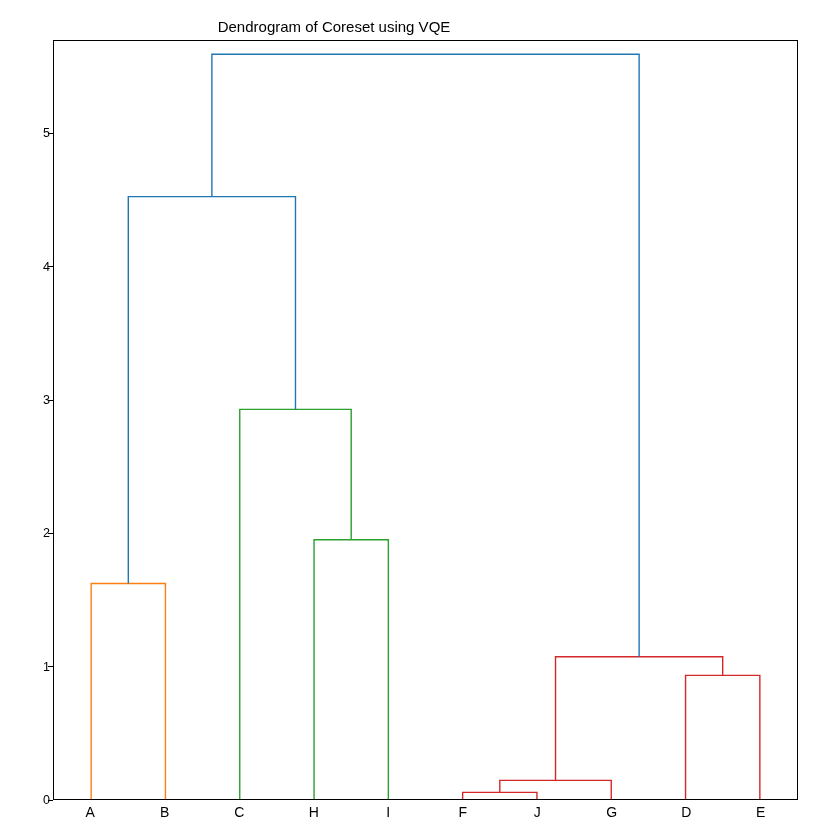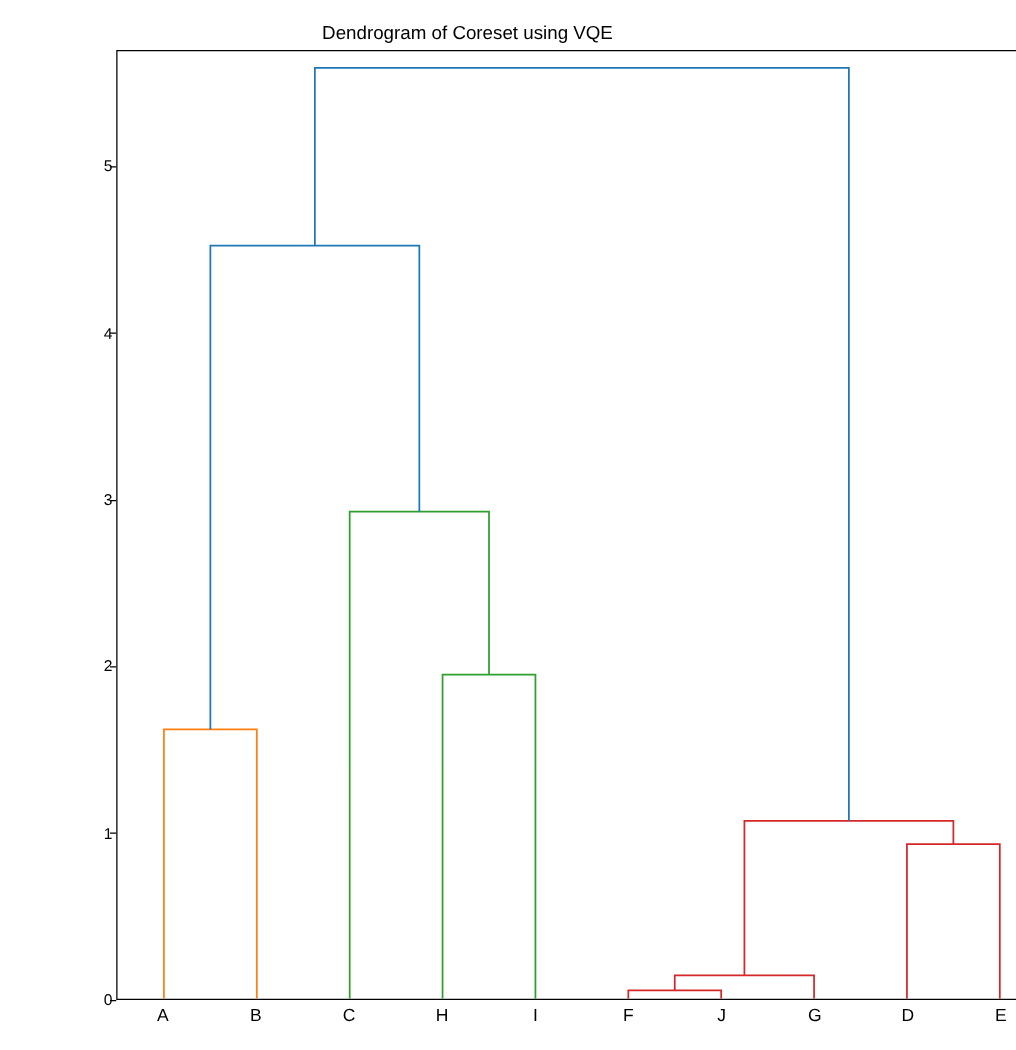--- a/index.html
+++ b/index.html
@@ -5,21 +5,20 @@
     body {
       margin: 0;
       padding: 0;
       font-family: sans-serif;
       background: white;
     }
     .chart-container {
       width: 668px;
       height: 840px;
       position: relative;
-      margin-left: 40px;
     }
     .chart-title {
       position: absolute;
       top: 18px;
       left: 0;
       right: 0;
       text-align: center;
       font-size: 15px;
       color: #000;
     }

